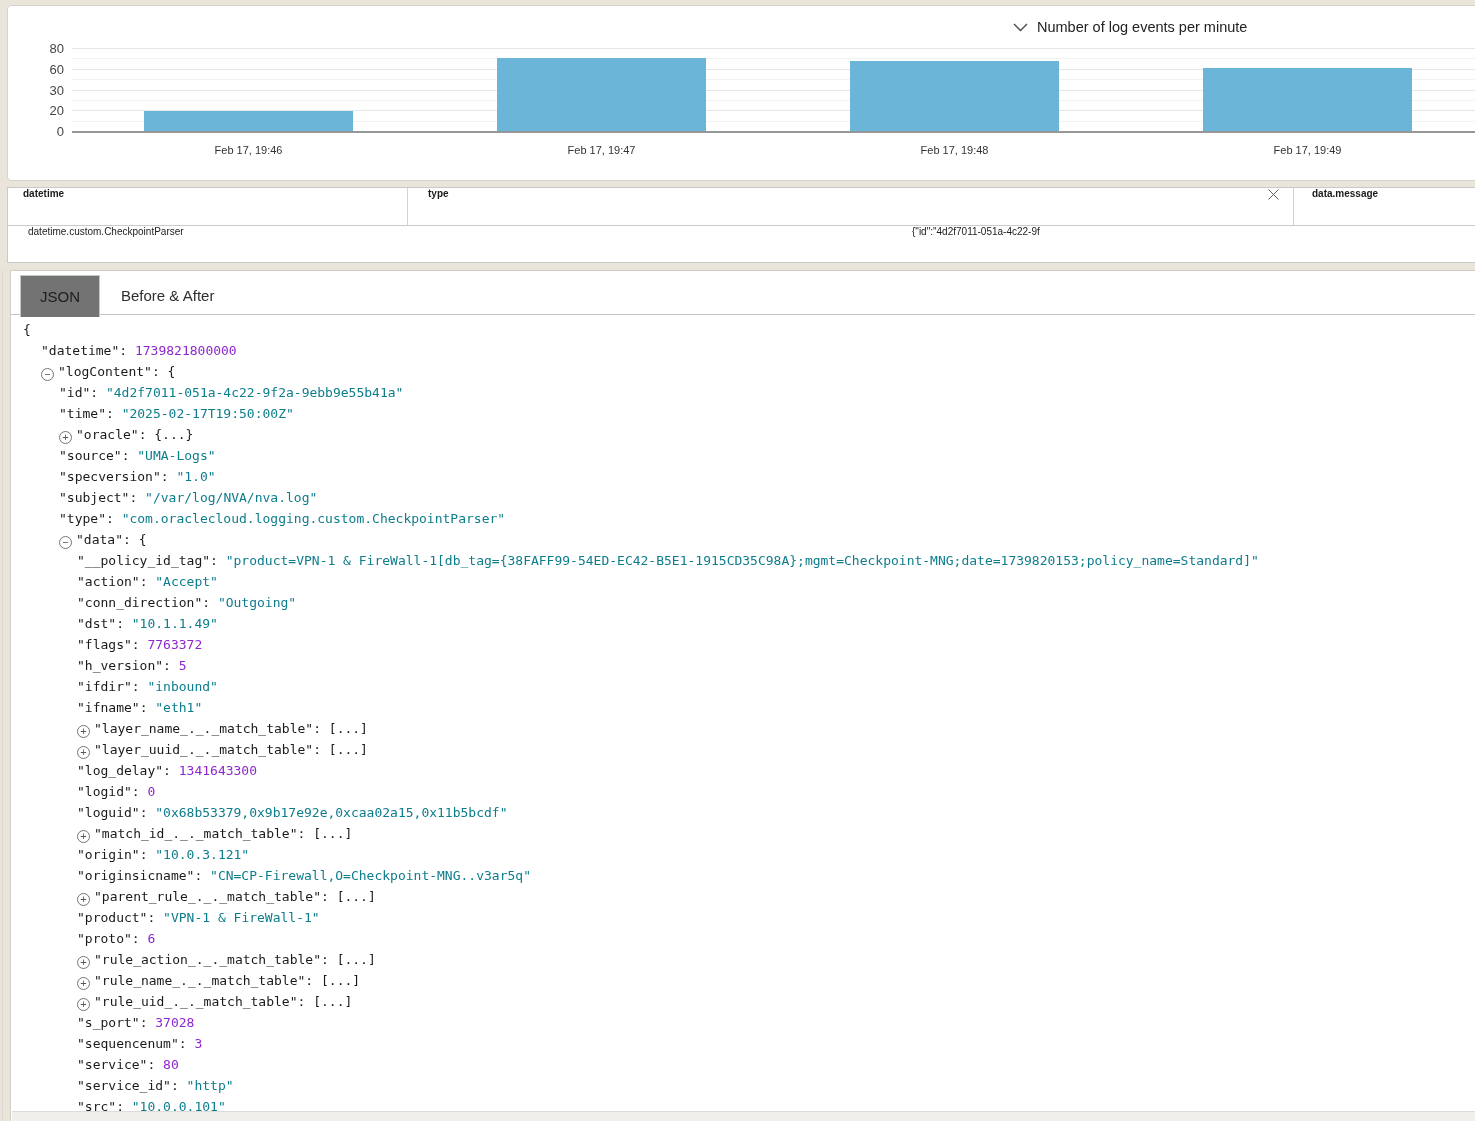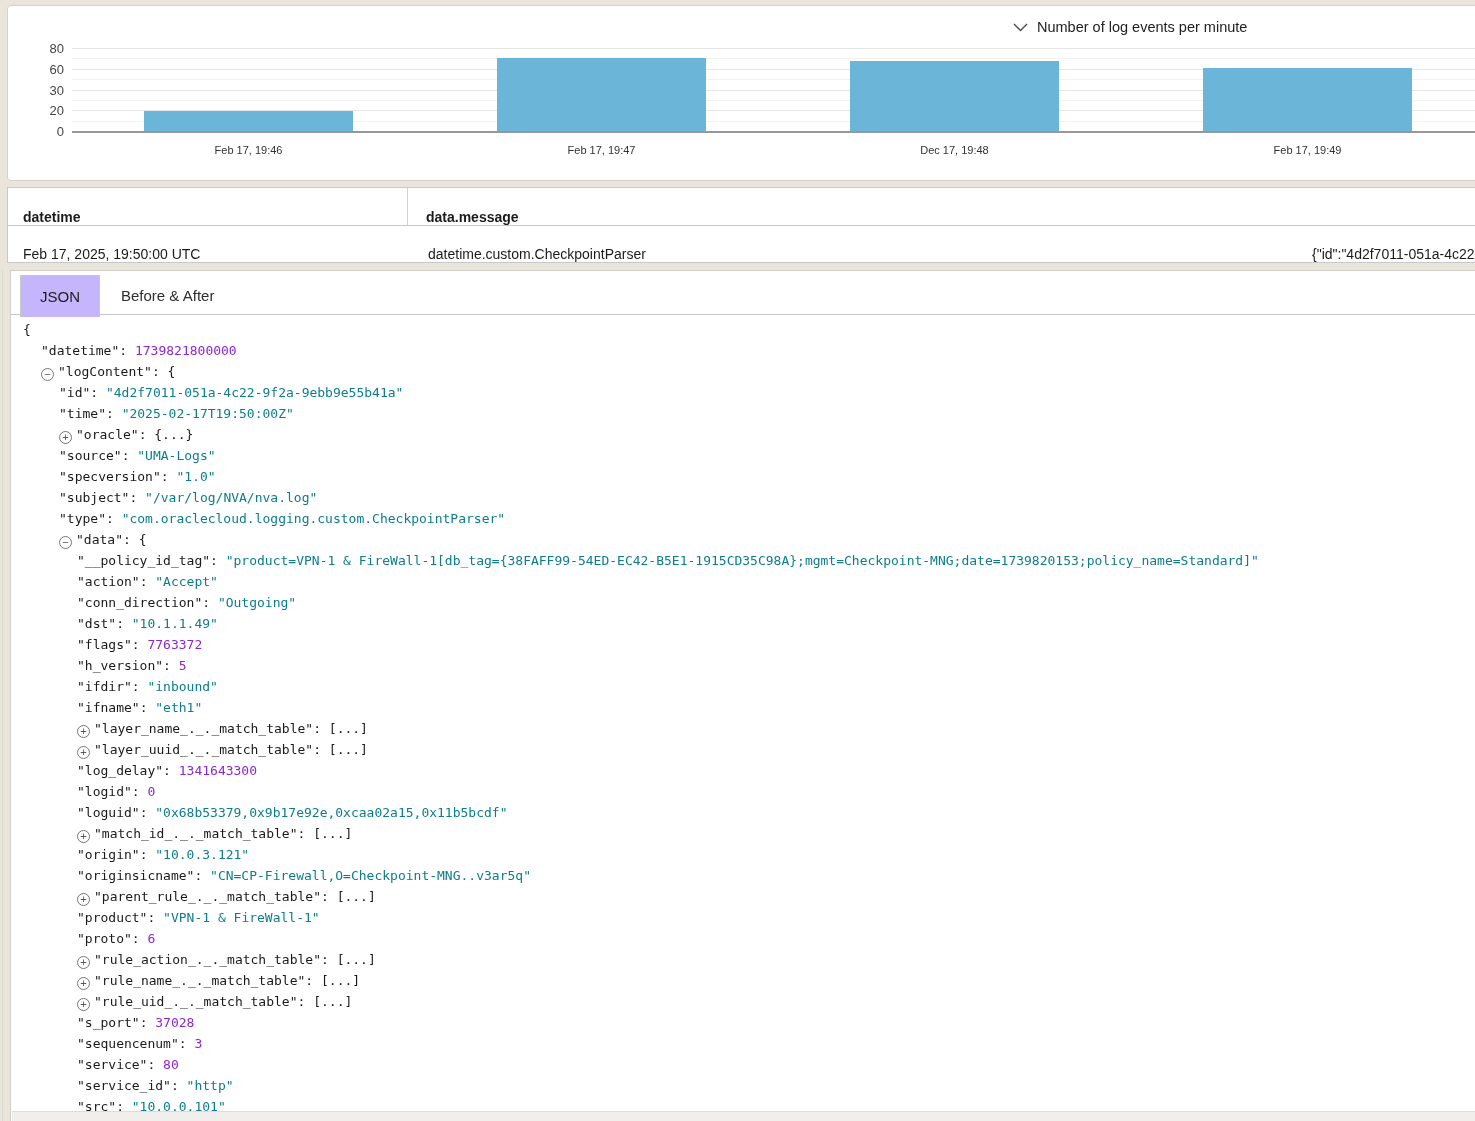--- a/index.html
+++ b/index.html
@@ -19,38 +19,38 @@
   .bar-slot{position:absolute;bottom:0;height:100%;}
   .bar{position:absolute;bottom:0;left:20.5%;width:59%;}
   .ytick{position:absolute;width:48px;left:8px;text-align:right;font-size:13px;color:#454545;
          height:16px;line-height:16px;}
   .xlabel{position:absolute;top:102px;font-size:11px;color:#333;text-align:center;}
 
   
   .log-table{left:7px;top:187px;right:-2px;border:1px solid #c9c9c9;border-right:none;}
   .thead{display:flex;height:37px;border-bottom:1px solid #cbcbcb;}
   .trow{display:flex;height:36px;background:#fff;}
-  .th,.td{display:flex;align-items:flex-end;box-sizing:border-box;font-size:14px;color:#1b1b1b;}
+  .th,.td{display:flex;align-items:flex-start;box-sizing:border-box;font-size:10px;color:#1b1b1b;}
   .th{font-weight:bold;}
   .c1{width:400px;padding-left:15px;}
   .c2{width:886px;padding-left:20px;}
   .c3{flex:1;min-width:0;padding-left:18px;}
   .th.c1,.th.c2{border-right:1px solid #d2d2d2;}
   .th.c2{justify-content:space-between;padding-right:13px;}
   .td.c3{white-space:nowrap;overflow:hidden;}
   .xbtn{display:flex;align-items:center;cursor:pointer;}
 
   
   .outer-edge{position:absolute;left:2px;top:270px;bottom:0;width:1px;background:#ddd9d0;}
   .detail-card{left:10px;top:270px;right:-2px;bottom:-2px;border:1px solid #d2cec6;}
   .tabbar{position:relative;height:44px;}
   .tabbar::after{content:'';position:absolute;left:0;right:0;bottom:0;height:1px;background:#c7c7c7;}
   .tab{position:absolute;top:4px;height:41px;display:flex;align-items:center;justify-content:center;
        font-size:15px;color:#1d1d1d;cursor:pointer;}
-  .tab.active{left:9px;width:78px;background:#c4b5fd;border:1px solid #c7c7c7;border-bottom:none;z-index:1;}
+  .tab.active{left:9px;width:78px;background:#737373;border:1px solid #c7c7c7;border-bottom:none;z-index:1;}
   .tab.inactive{left:88px;padding:0 22px;color:#2e2e2e;}
   .json-view{position:absolute;top:48px;left:0;right:0;bottom:10px;overflow:hidden;
              font-family:"DejaVu Sans Mono",monospace;font-size:13px;}
   .json-line{height:21px;line-height:21px;white-space:pre;}
   .jkey,.punct{color:#1a1a1a;}
   .jstr{color:var(--cstr,#0d7d8c);}
   .jnum{color:var(--cnum,#8d27cd);}
   .tree-icon{display:inline-flex;width:13px;height:13px;border:1px solid #767676;border-radius:50%;
              align-items:center;justify-content:center;font-size:11px;line-height:1;color:#555;
              margin-right:4px;vertical-align:-2px;box-sizing:border-box;
@@ -100,38 +100,45 @@
           <div class="bar-slot" style="left: 50%; width: 25%;">
             <div class="bar" style="height: 70.55px; background: rgb(107, 181, 216);"></div>
           </div>
           <div class="bar-slot" style="left: 75%; width: 25%;">
             <div class="bar" style="height: 64.325px; background: rgb(107, 181, 216);"></div>
           </div>
         </div>
       <div id="xlabels">
           <div class="xlabel" style="left: 0%; width: 25%;">Feb 17, 19:46</div>
           <div class="xlabel" style="left: 25%; width: 25%;">Feb 17, 19:47</div>
-          <div class="xlabel" style="left: 50%; width: 25%;">Dec 17, 19:48</div>
+          <div class="xlabel" style="left: 50%; width: 25%;">Feb 17, 19:48</div>
           <div class="xlabel" style="left: 75%; width: 25%;">Feb 17, 19:49</div>
         </div>
       <div class="baseline"></div>
     </div>
   </section>
 
   <section class="card log-table">
     <div class="thead">
       <div class="th c1">
         <span>datetime</span>
       </div>
+      <div class="th c2">
+        <span>type</span>
+        <span class="xbtn">
+          <svg width="13" height="13" viewBox="0 0 13 13">
+              <path d="M1.5 1.5 L11.5 11.5 M11.5 1.5 L1.5 11.5" stroke="#5c5c5c" stroke-width="1"></path>
+            </svg>
+        </span>
+      </div>
       <div class="th c3">
         <span>data.message</span>
       </div>
     </div>
     <div class="trow">
-      <div class="td c1">Feb 17, 2025, 19:50:00 UTC</div>
       <div class="td c2">datetime.custom.CheckpointParser</div>
       <div class="td c3">{"id":"4d2f7011-051a-4c22-9f</div>
     </div>
   </section>
 
   <div class="outer-edge"></div>
 
   <section class="card detail-card">
     <div class="tabbar">
       <div class="tab active">JSON</div>

